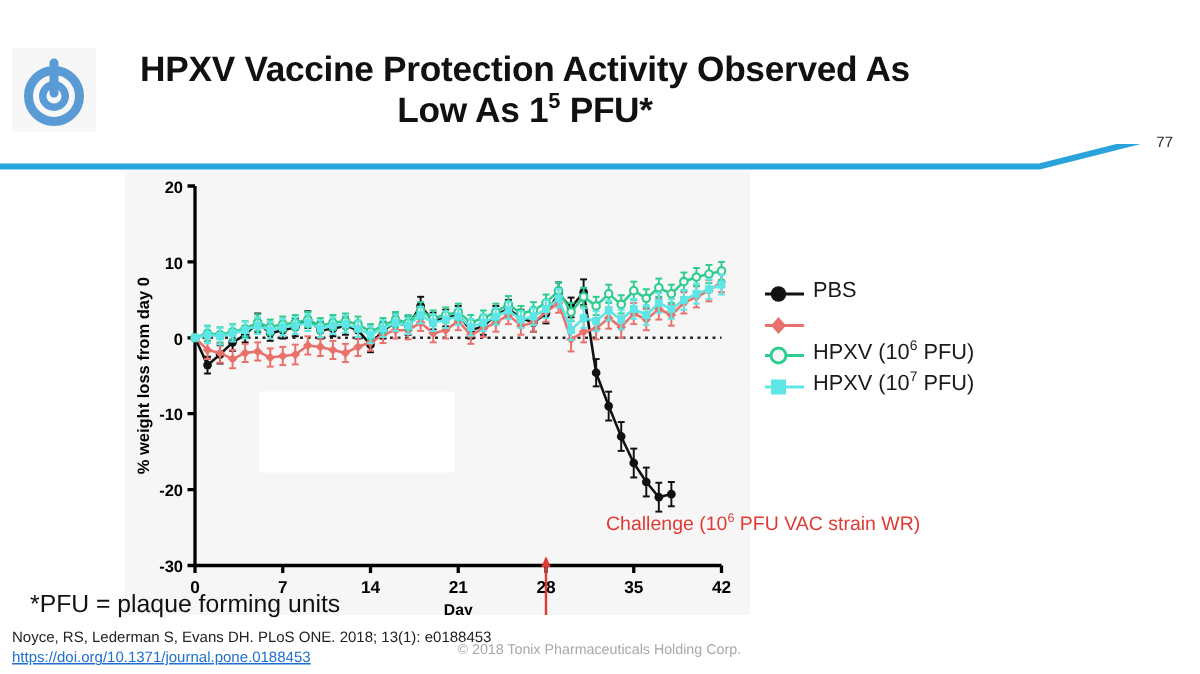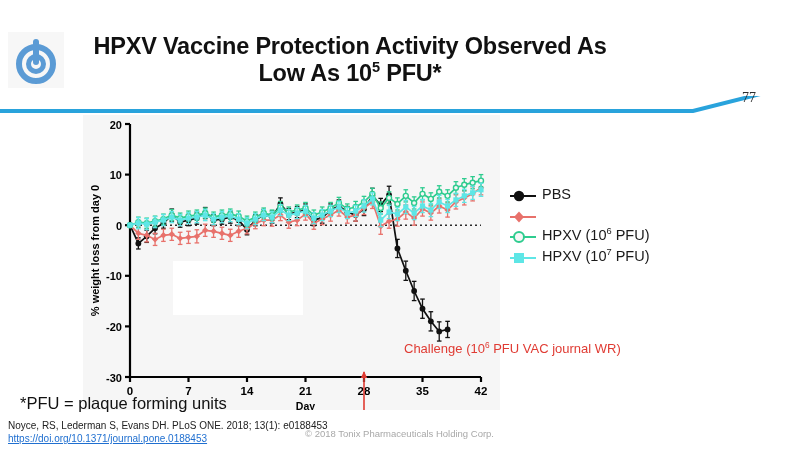--- a/index.html
+++ b/index.html
@@ -14,22 +14,22 @@
   
   #logo{position:absolute;left:8px;top:32px;width:56px;height:56px;background:#f7f7f7;}
   #title{
     position:absolute;left:70px;top:33px;width:560px;
     text-align:center;font-weight:bold;font-size:23.5px;line-height:1.16;
     color:#111111;letter-spacing:-0.2px;
   }
   #title sup{font-size:0.62em;vertical-align:super;line-height:0;}
   #header-rule{position:absolute;left:0;top:96px;width:800px;height:28px;}
   #slide-number{
-    position:absolute;left:742px;top:90px;width:40px;text-align:left;
-    font-size:14px;color:#2b2b2b;font-family:Liberation Serif, serif;
+    position:absolute;left:742px;top:90px;width:40px;text-align:right;
+    font-size:10px;color:#2b2b2b;
   }
 
   
   #chart-panel{position:absolute;left:83px;top:115px;width:417px;height:295px;background:#f6f6f6;}
   #chart-svg{position:absolute;left:83px;top:115px;width:417px;height:295px;}
   #mask-rect{position:absolute;left:173px;top:261px;width:130px;height:54px;background:#ffffff;}
 
   
   #legend{position:absolute;left:508px;top:186px;width:190px;}
   .legend-row{display:flex;height:20.5px;}
@@ -57,21 +57,21 @@
   <div id="logo">
     <svg width="56" height="56" viewBox="0 0 56 56">
       <circle cx="28" cy="32" r="17" fill="none" stroke="#5B9BD5" stroke-width="6"></circle>
       <circle cx="28" cy="32" r="7.5" fill="none" stroke="#5B9BD5" stroke-width="5"></circle>
       <rect x="25" y="7" width="6" height="26" rx="3" fill="#5B9BD5"></rect>
     </svg>
   </div>
 
   <div id="title">
     <span>HPXV Vaccine Protection Activity Observed As</span><br>
-    <span>Low As 10</span><sup>5</sup><span> PFU*</span>
+    <span>Low As 1</span><sup>5</sup><span> PFU*</span>
   </div>
 
   <div id="header-rule">
     <svg width="800" height="28" viewBox="0 0 800 28">
       <polyline points="0,15 693,15 800,-12" fill="none" stroke="#29A3DC" stroke-width="4"></polyline>
     </svg>
   </div>
 
   <div id="slide-number">77</div>
 
@@ -814,21 +814,21 @@
     <div class="legend-row">
       <svg class="legend-key" viewBox="0 0 30 20">
         <line x1="2" y1="10" x2="28" y2="10" stroke="#5EE6E6" stroke-width="2"></line>
         <rect x="6" y="5" width="10" height="10" fill="#5EE6E6"></rect>
       </svg>
       <span class="legend-label"><span>HPXV (10</span><sup>7</sup><span> PFU)</span></span>
     </div>
   </div>
 
   <div id="challenge-note">
-    <span>Challenge (10</span><sup>6</sup><span> PFU VAC journal WR)</span>
+    <span>Challenge (10</span><sup>6</sup><span> PFU VAC strain WR)</span>
   </div>
 
   <div id="footnote">*PFU = plaque forming units</div>
   <div id="citation">
     <div>Noyce, RS, Lederman S, Evans DH. PLoS ONE. 2018; 13(1): e0188453</div>
     <a href="#">https://doi.org/10.1371/journal.pone.0188453</a>
   </div>
   <div id="copyright">© 2018 Tonix Pharmaceuticals Holding Corp.</div>
 
 </div>

